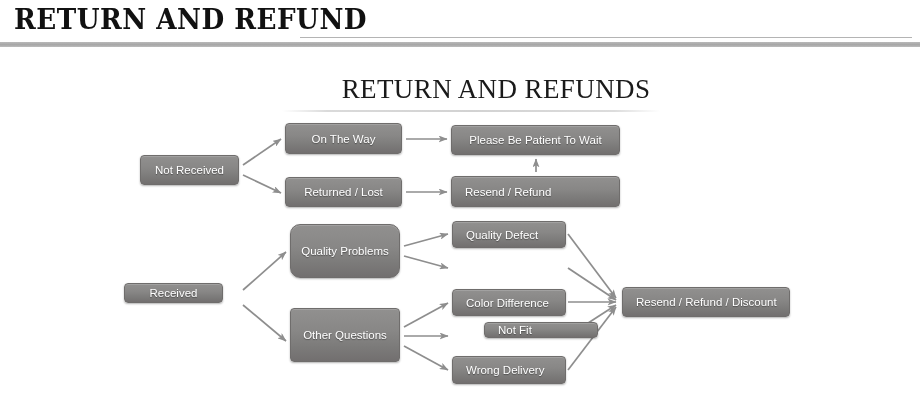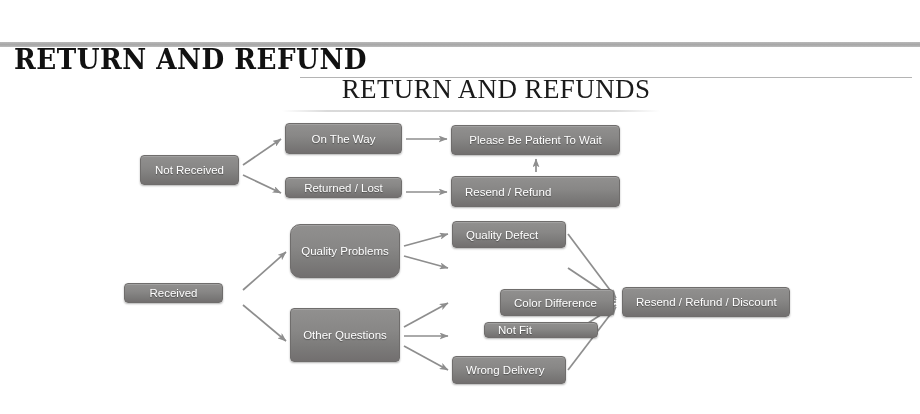--- a/index.html
+++ b/index.html
@@ -17,21 +17,20 @@
     background: #ffffff;
     overflow: hidden;
   }
 
   
   #header-band {
     position: absolute;
     left: 0; top: 0;
     width: 920px; height: 45px;
     background: #ffffff;
-    margin-top: 40px;
   }
   #header-title {
     position: absolute;
     left: 14px;
     top: 4px;
     font-family: "DejaVu Serif", serif;
     font-weight: bold;
     font-size: 27px;
     letter-spacing: 0.5px;
     color: #111111;
@@ -156,21 +155,21 @@
   </svg>
 
   <div class="node center" style="left:140px; top:155px; width:99px; height:30px;">
     <span>Not Received</span>
   </div>
 
   <div class="node center" style="left:285px; top:123px; width:117px; height:31px;">
     <span>On The Way</span>
   </div>
 
-  <div class="node center" style="left:285px; top:177px; width:117px; height:21px;">
+  <div class="node center" style="left:285px; top:177px; width:117px; height:30px;">
     <span>Returned / Lost</span>
   </div>
 
   <div class="node center" style="left:451px; top:125px; width:169px; height:30px;">
     <span>Please Be Patient To Wait</span>
   </div>
 
   <div class="node left" style="left:451px; top:176px; width:169px; height:31px;">
     <span>Resend / Refund</span>
   </div>
@@ -185,21 +184,21 @@
 
   <div class="node center" style="left:290px; top:308px; width:110px; height:54px;">
     <span>Other Questions</span>
   </div>
 
   <div class="node left" style="left:452px; top:221px; width:114px; height:27px;">
     <span>Quality Defect</span>
   </div>
 
 
-  <div class="node left" style="left:452px; top:289px; width:114px; height:27px;margin-left:48px;">
+  <div class="node left" style="left:452px; top:289px; width:114px; height:27px;">
     <span>Color Difference</span>
   </div>
 
   <div class="node left" style="left:460px; top:322px; width:114px; height:16px;margin-left:24px;">
     <span>Not Fit</span>
   </div>
 
   <div class="node left" style="left:452px; top:356px; width:114px; height:28px;">
     <span>Wrong Delivery</span>
   </div>

